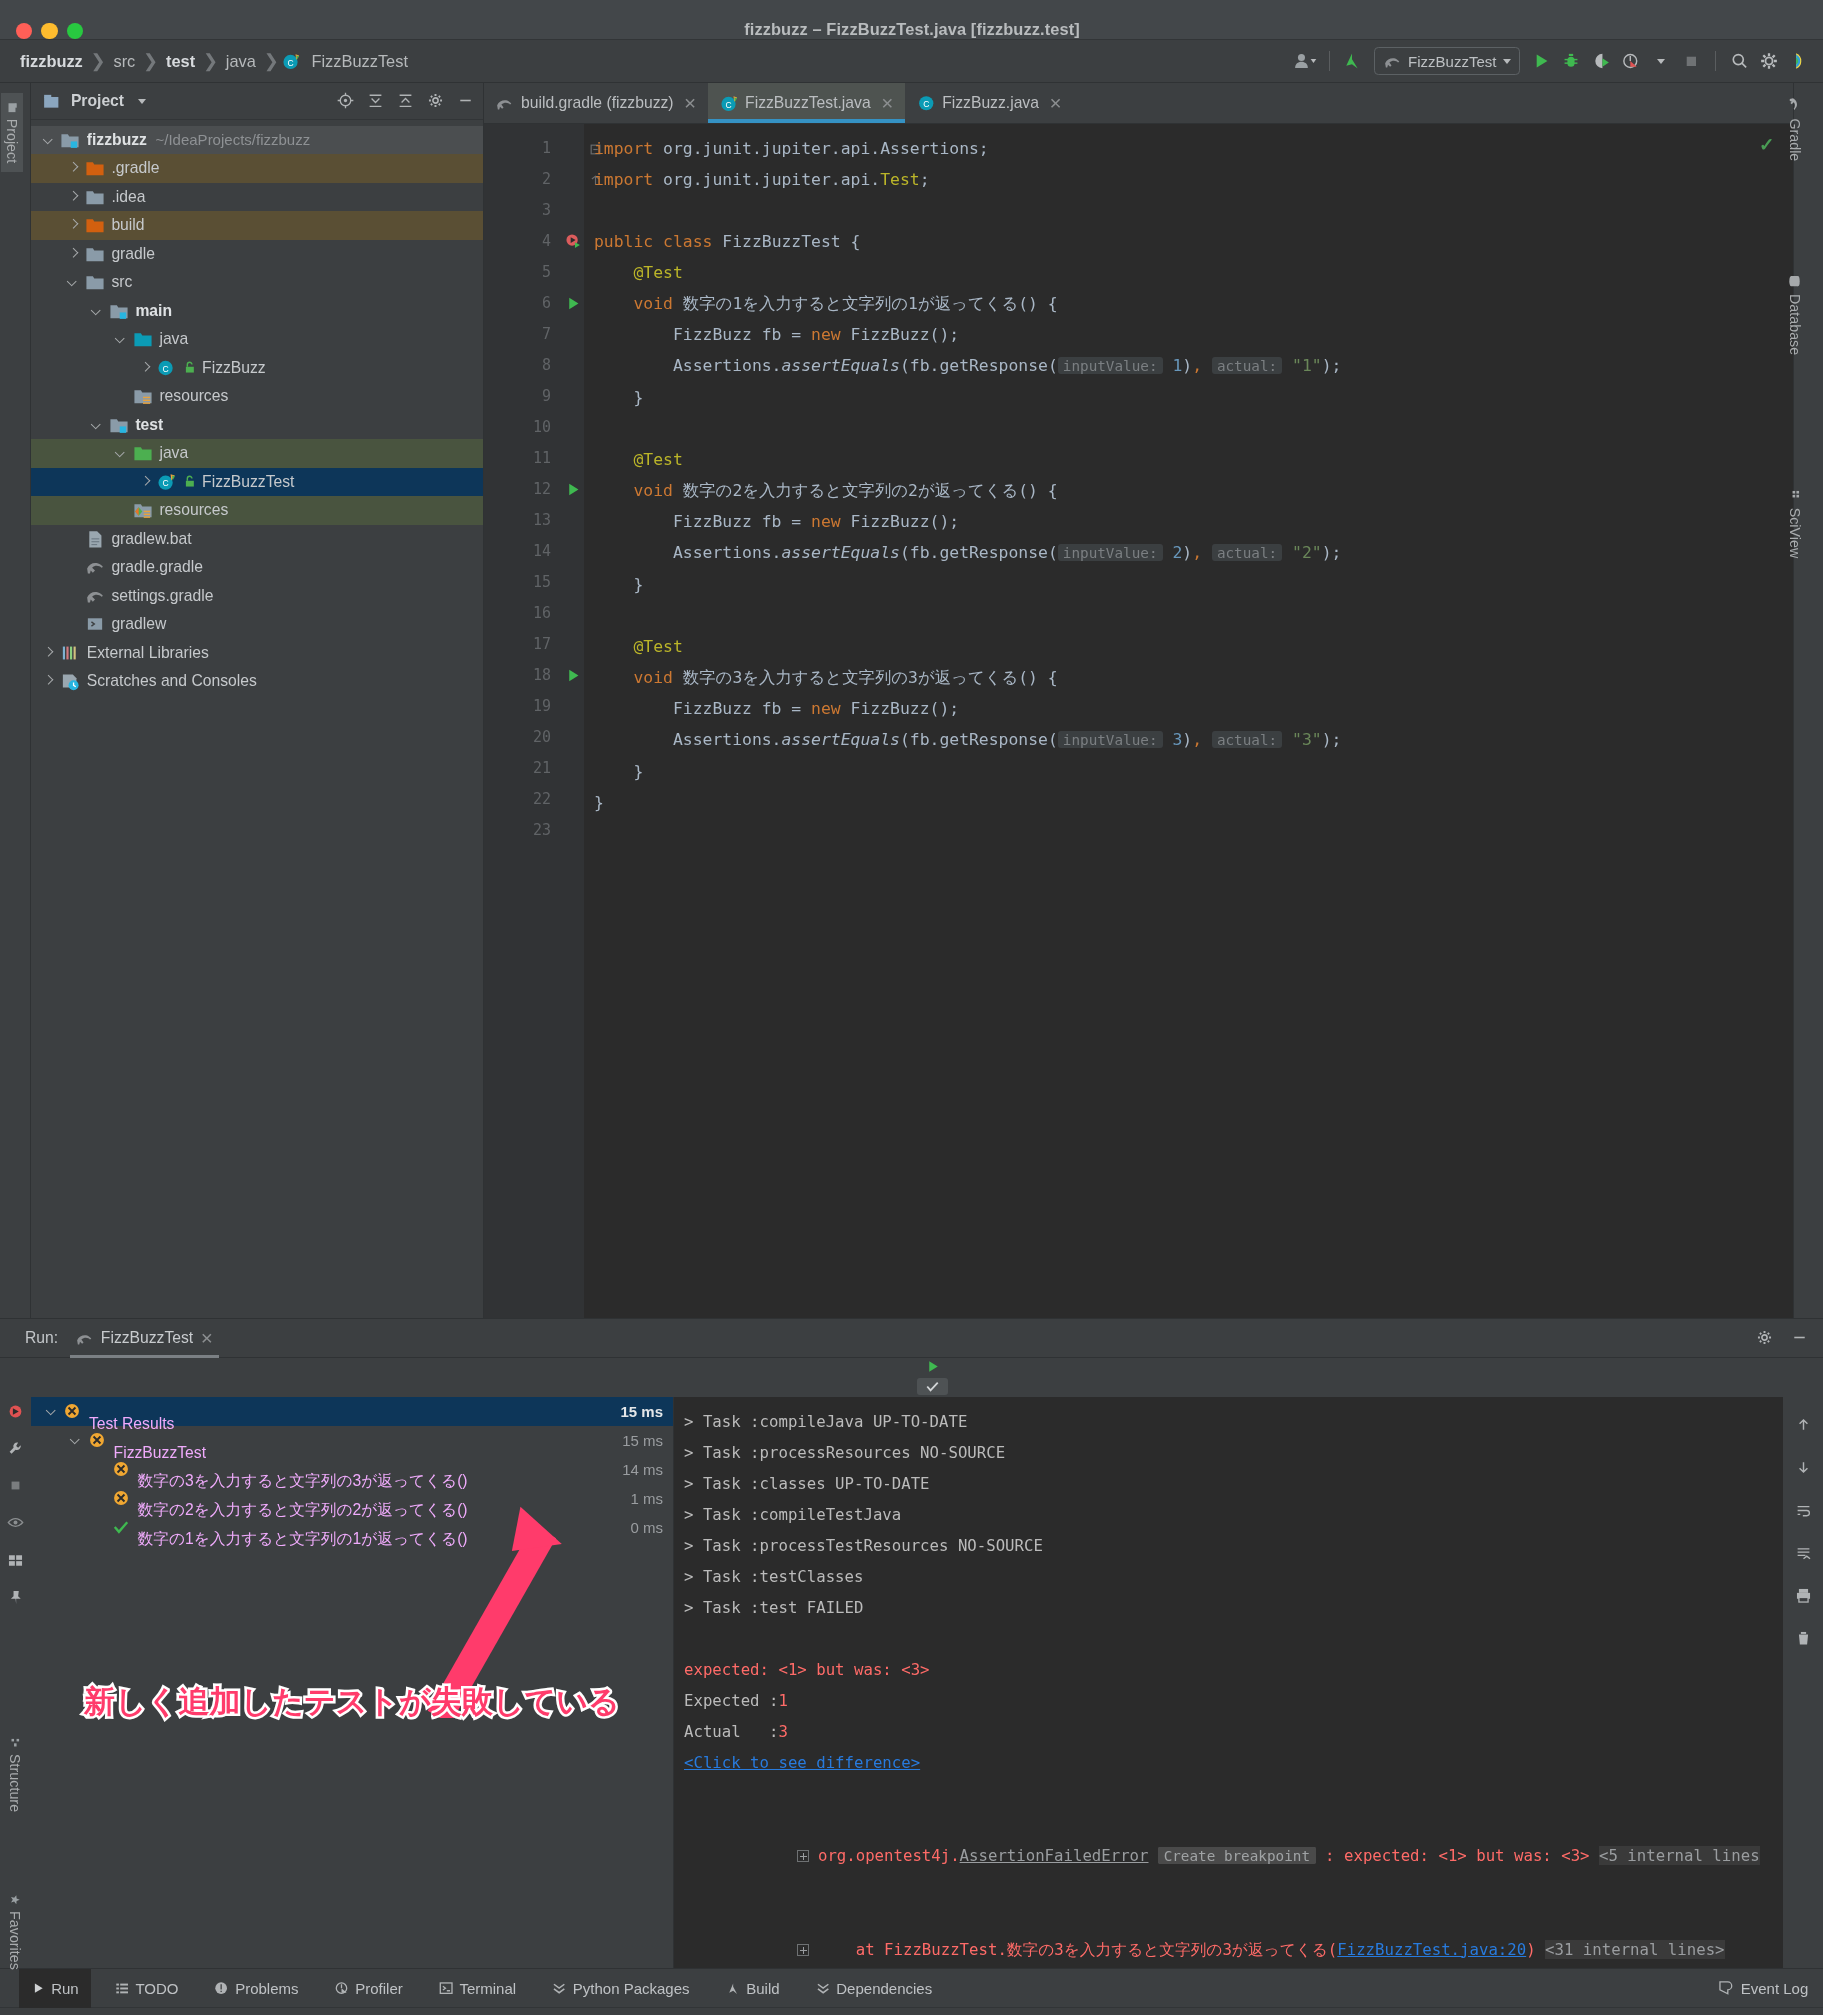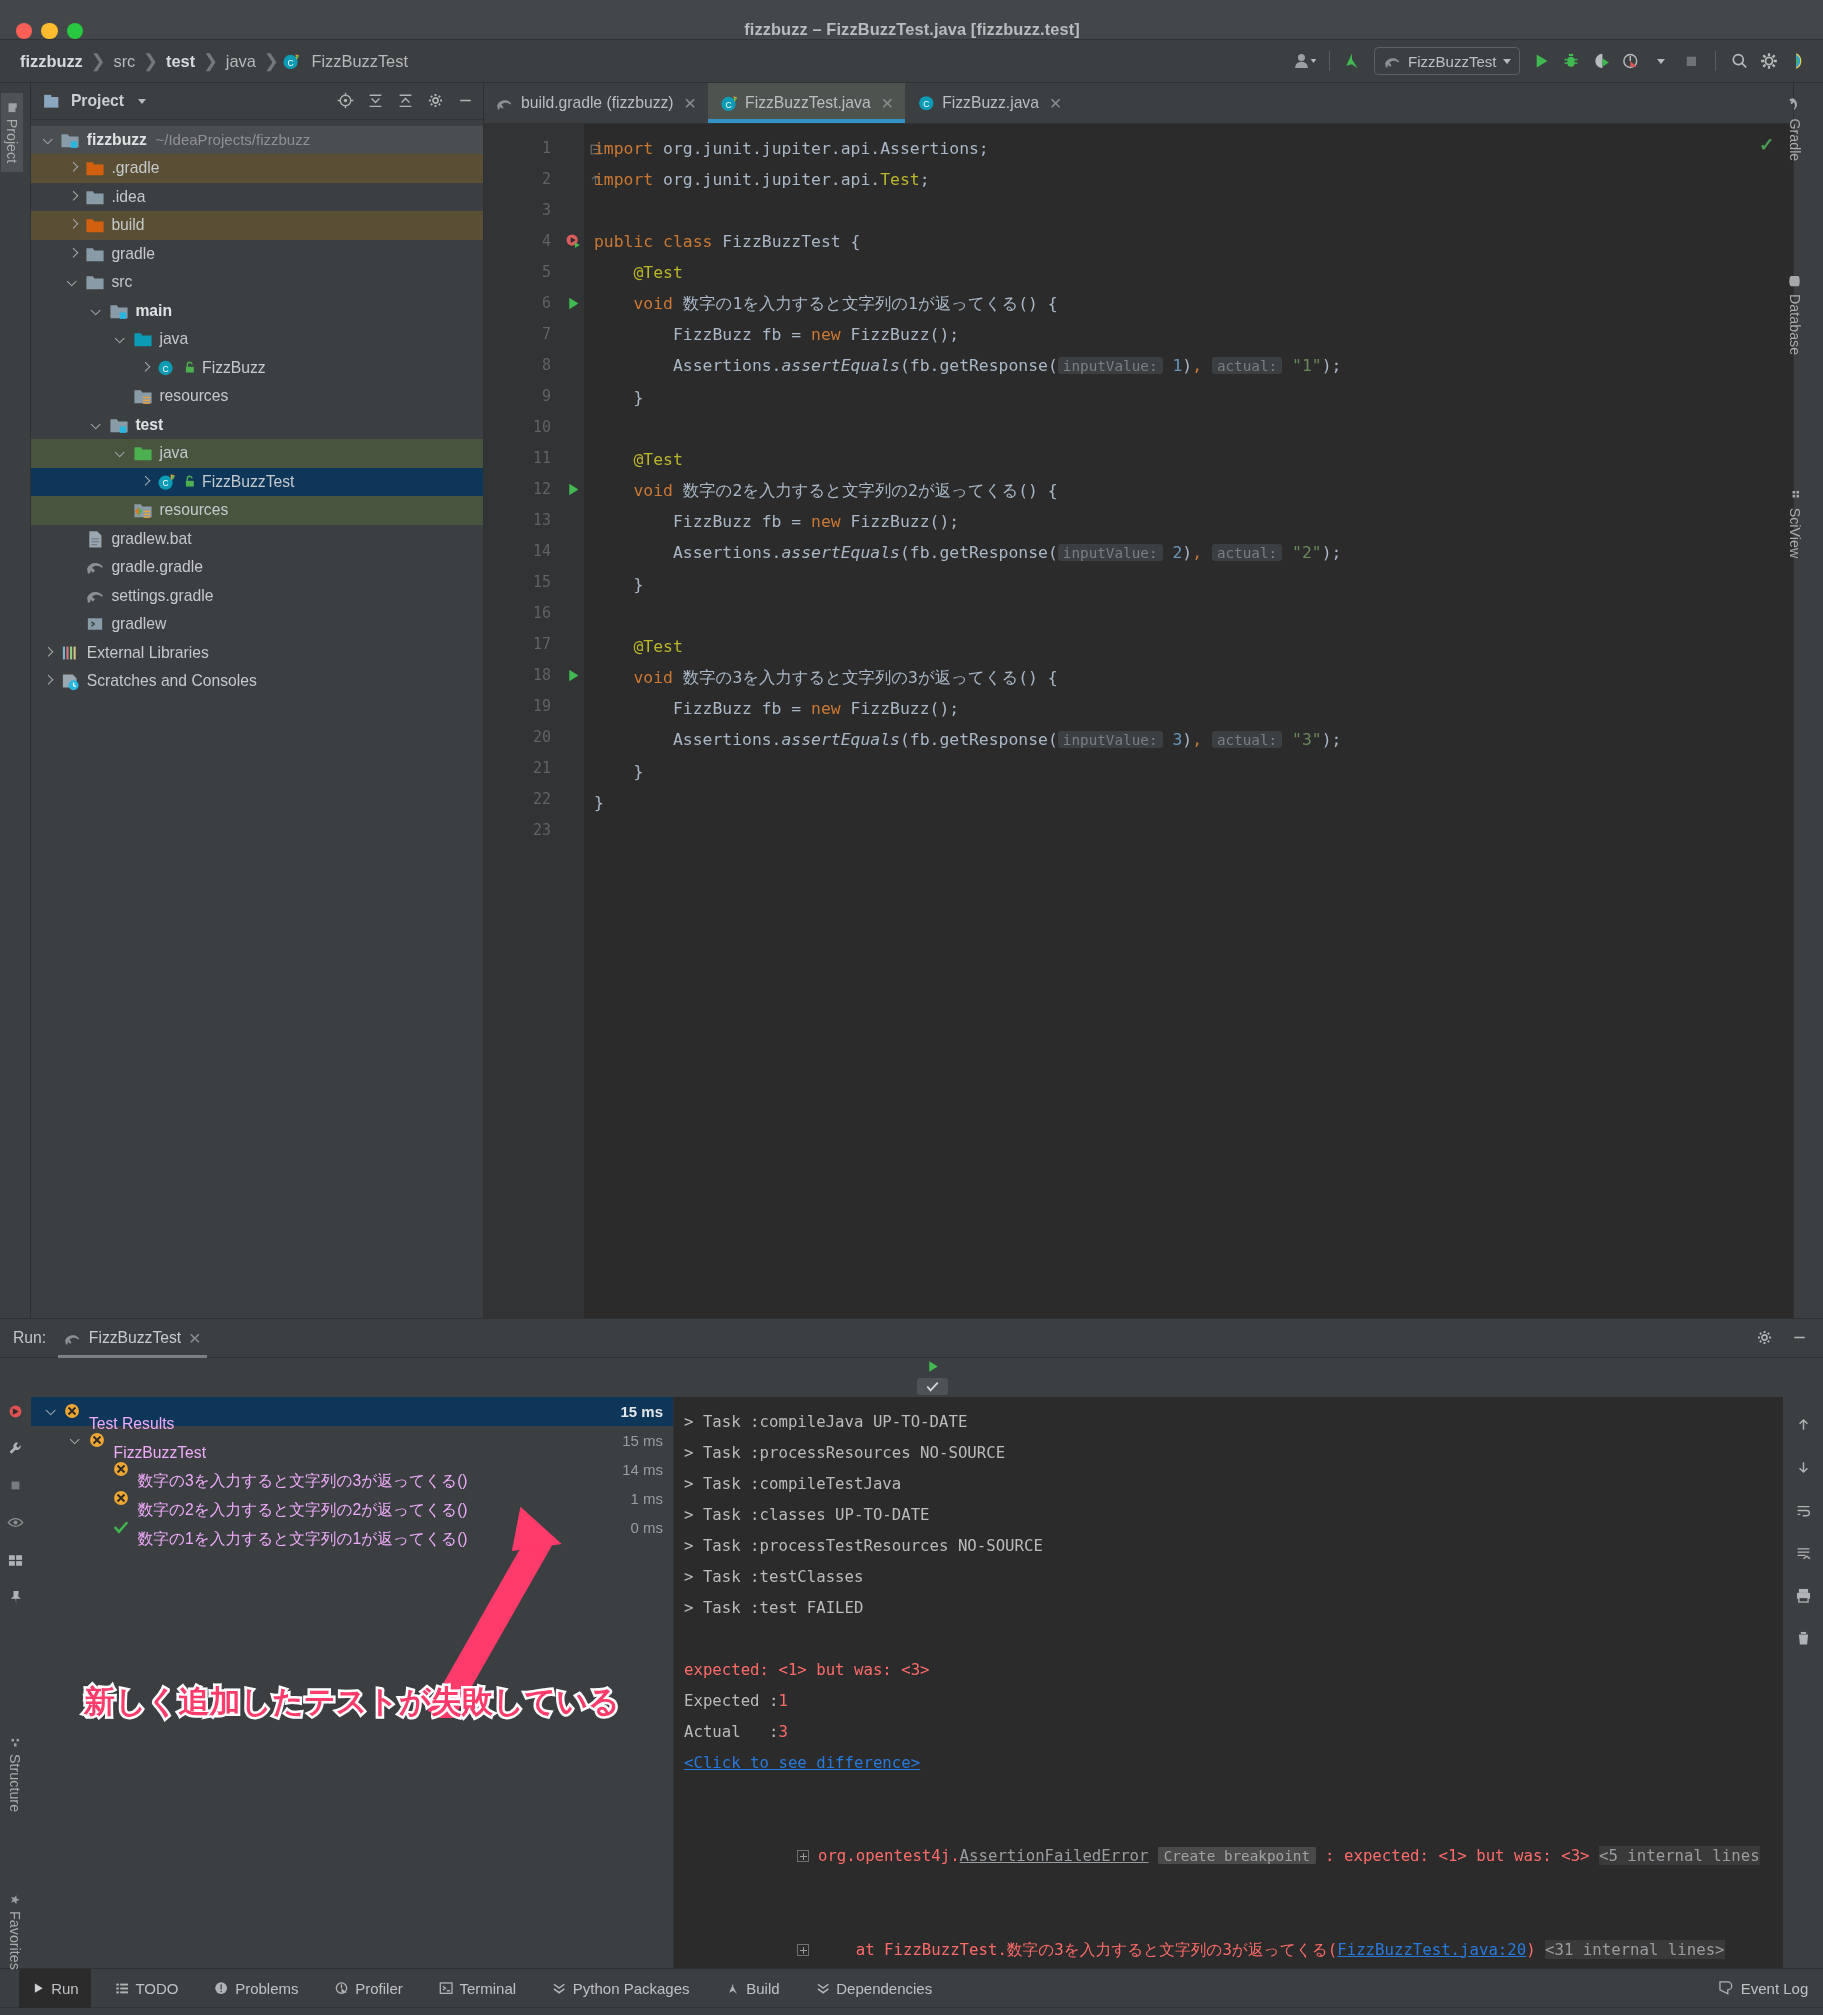--- a/index.html
+++ b/index.html
@@ -138,21 +138,21 @@
   .m  { color: #a9b7c6; font-style: italic; }
   .hint {
     background: #3b3f41; color: #7b7f82; border-radius: 2.9px;
     padding: 0.7px 5px; font-size: 14.3px;
   }
   .checkmark-ok { position: absolute; top: 10px; right: 18.5px; color: #499c54; font-size: 18.5px; font-weight: bold; }
 
   
   .runwin { height: 650px; background: #3c3f41; display: flex; flex-direction: column; }
   .run-head {
-    height: 40px; display: flex; align-items: center; padding-left: 13px;
+    height: 40px; display: flex; align-items: center; padding-left: 25px;
     border-top: 0.7px solid #2f3234; border-bottom: 0.7px solid #2f3234; gap: 11.4px;
   }
   .run-label { font-size: 15.7px; color: #c3c6c9; }
   .run-tab {
     display: flex; align-items: center; gap: 7.1px; font-size: 15.7px; color: #c8cbce;
     position: relative; height: 40px; padding: 0 5.7px;
   }
   .run-tab::after { content: ""; position: absolute; left: 0; right: 0; bottom: 0; height: 2.9px; background: #7b8084; }
   .run-head-right { margin-left: auto; display: flex; align-items: center; gap: 13px; padding-right: 14.3px; }
 
@@ -1050,22 +1050,22 @@
                 </svg>
               </span>
               <span class="tt-label">数字の1を入力すると文字列の1が返ってくる()</span>
               <span class="tt-time">0 ms</span>
             </div>
           </div>
 
         <div class="console">
           <div class="cl">&gt; Task :compileJava UP-TO-DATE</div>
           <div class="cl">&gt; Task :processResources NO-SOURCE</div>
+          <div class="cl">&gt; Task :classes UP-TO-DATE</div>
           <div class="cl">&gt; Task :compileTestJava</div>
-          <div class="cl">&gt; Task :classes UP-TO-DATE</div>
           <div class="cl">&gt; Task :processTestResources NO-SOURCE</div>
           <div class="cl">&gt; Task :testClasses</div>
           <div class="cl">&gt; Task :test FAILED</div>
           <div class="cl">&nbsp;</div>
           <div class="cl c-red">expected: &lt;1&gt; but was: &lt;3&gt;</div>
           <div class="cl"><span>Expected :</span><span class="c-red">1</span></div>
           <div class="cl"><span>Actual   :</span><span class="c-red">3</span></div>
           <div class="cl c-link">&lt;Click to see difference&gt;</div>
           <div class="cl">&nbsp;</div>
           <div class="cl">

